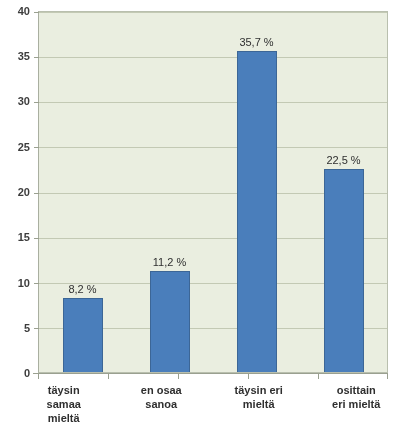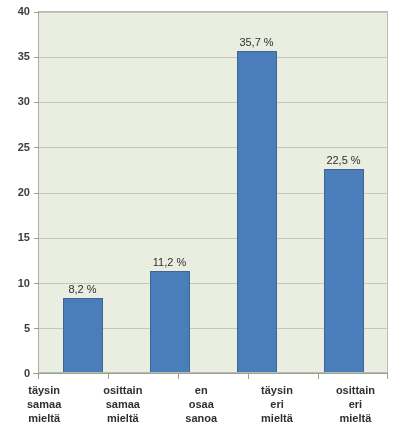--- a/index.html
+++ b/index.html
@@ -123,21 +123,21 @@
     position: absolute;
     top: 0;
     width: 1px;
     height: 5px;
     background: #9aa090;
   }
 
   
   #x-labels {
     position: absolute;
-    left: 26px;
+    left: 35px;
     top: 381px;
     width: 350px;
     height: 44px;
     display: flex;
     gap: 40px;
   }
   .x-label {
     flex: 1 1 0;
     text-align: center;
     font-size: 11px;
@@ -216,19 +216,18 @@
     <div class="x-tickmark" style="left: 0px; background: rgb(154, 160, 144);"></div>
     <div class="x-tickmark" style="left: 70px; background: rgb(154, 160, 144);"></div>
     <div class="x-tickmark" style="left: 140px; background: rgb(154, 160, 144);"></div>
     <div class="x-tickmark" style="left: 210px; background: rgb(154, 160, 144);"></div>
     <div class="x-tickmark" style="left: 280px; background: rgb(154, 160, 144);"></div>
     <div class="x-tickmark" style="left: 349px; background: rgb(154, 160, 144);"></div>
   </div>
 
   <div id="x-labels">
     <div class="x-label">täysin samaa mieltä</div>
-    <div class="x-label">osittain samaa mieltä</div>
     <div class="x-label">en osaa sanoa</div>
     <div class="x-label">täysin eri mieltä</div>
     <div class="x-label">osittain eri mieltä</div>
   </div>
 
 </div>
 
 </body></html>

